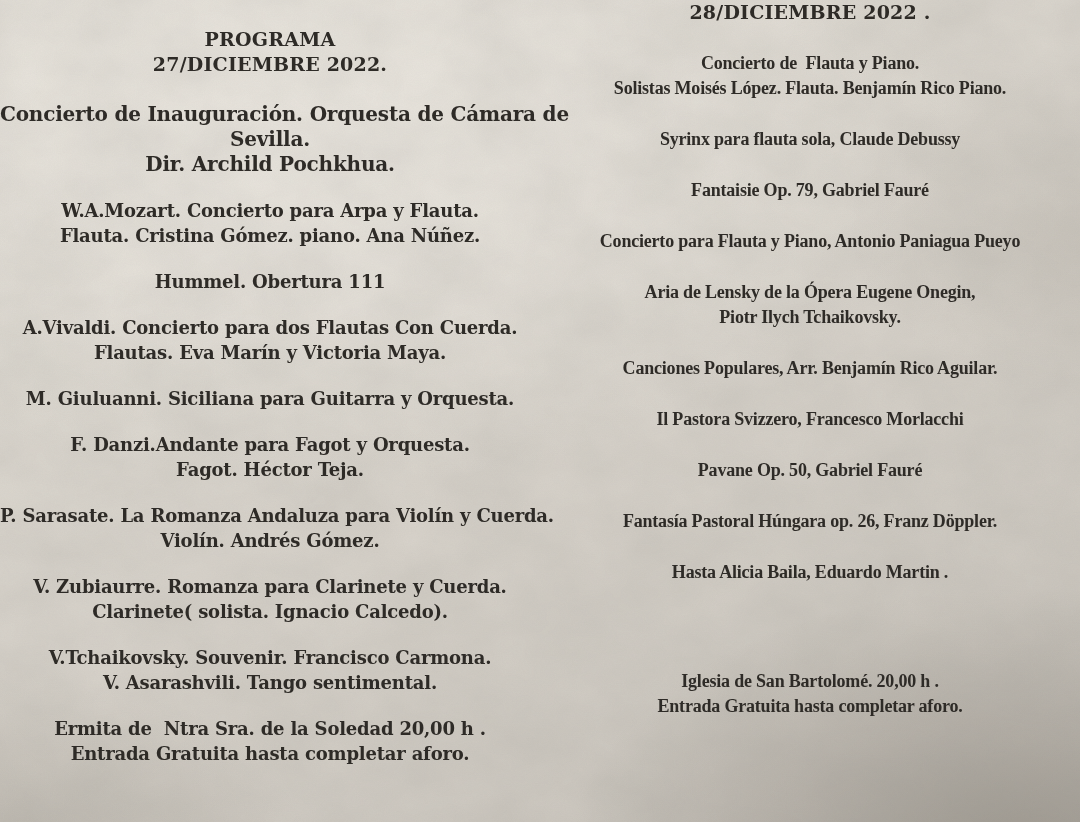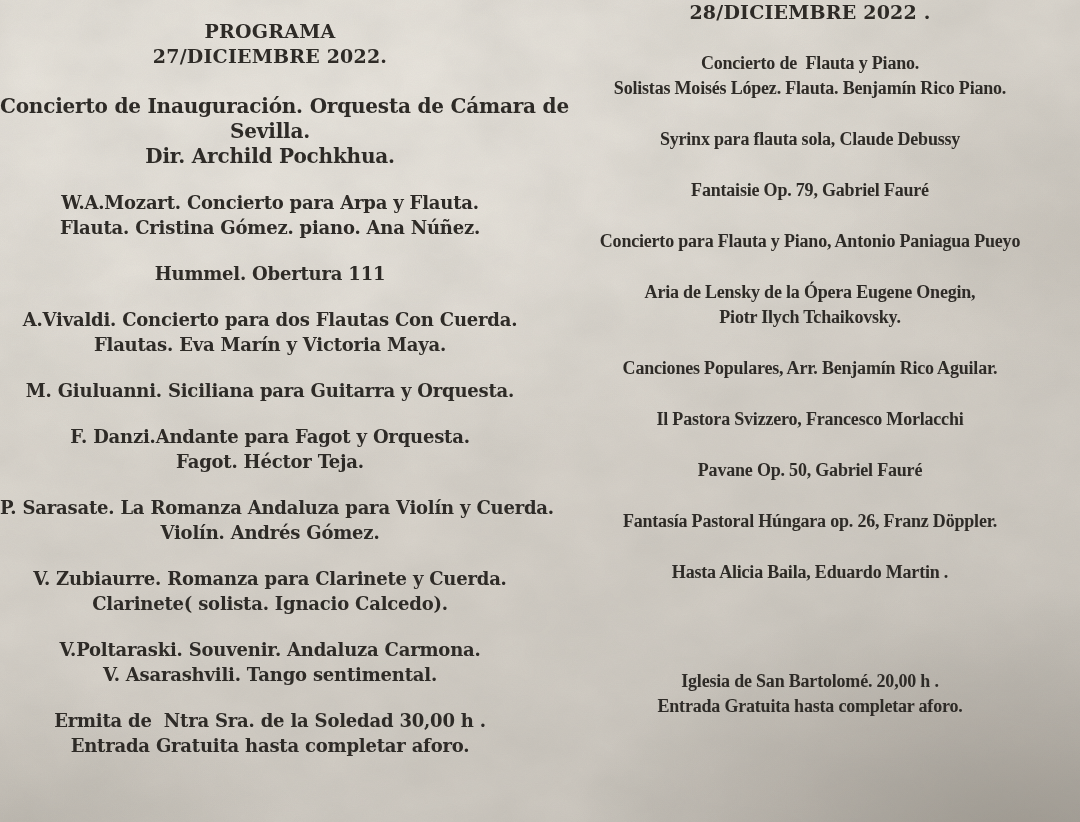--- a/index.html
+++ b/index.html
@@ -35,21 +35,21 @@
     position: relative;
     display: flex;
     width: 100%;
     height: 100%;
   }
   .col {
     width: 540px;
     box-sizing: border-box;
     text-align: center;
   }
-  .col-left  { padding-top: 19px; }
+  .col-left  { padding-top: 27px; }
   .col-right { }
   .line {
     line-height: 25px;
     font-size: 18px;
     letter-spacing: -0.2px;
     white-space: pre;
   }
   .day-header .line {
     font-size: 19px;
     letter-spacing: 0.2px;
@@ -120,26 +120,26 @@
         <div class="line">P. Sarasate. La Romanza Andaluza para Violín y Cuerda.</div>
         <div class="line">Violín. Andrés Gómez.</div>
       </div>
 
       <div class="block">
         <div class="line">V. Zubiaurre. Romanza para Clarinete y Cuerda.</div>
         <div class="line">Clarinete( solista. Ignacio Calcedo).</div>
       </div>
 
       <div class="block">
-        <div class="line">V.Poltaraski. Souvenir. Andaluza Carmona.</div>
+        <div class="line">V.Tchaikovsky. Souvenir. Francisco Carmona.</div>
         <div class="line">V. Asarashvili. Tango sentimental.</div>
       </div>
 
       <div class="block">
-        <div class="line">Ermita de  Ntra Sra. de la Soledad 30,00 h .</div>
+        <div class="line">Ermita de  Ntra Sra. de la Soledad 20,00 h .</div>
         <div class="line">Entrada Gratuita hasta completar aforo.</div>
       </div>
     </section>
 
     <section class="col col-right">
       <header class="day-header">
         <div class="line">28/DICIEMBRE 2022 .</div>
       </header>
 
       <div class="block lead">

